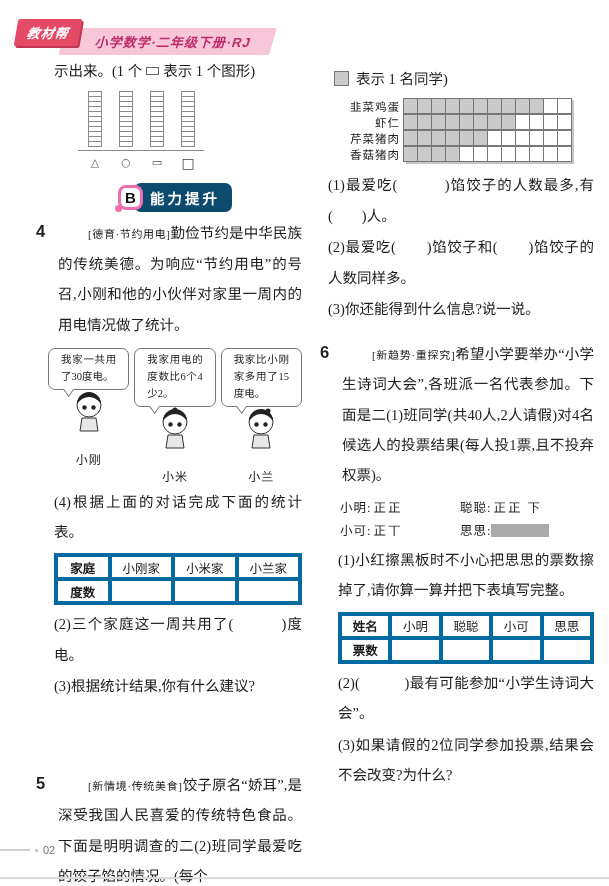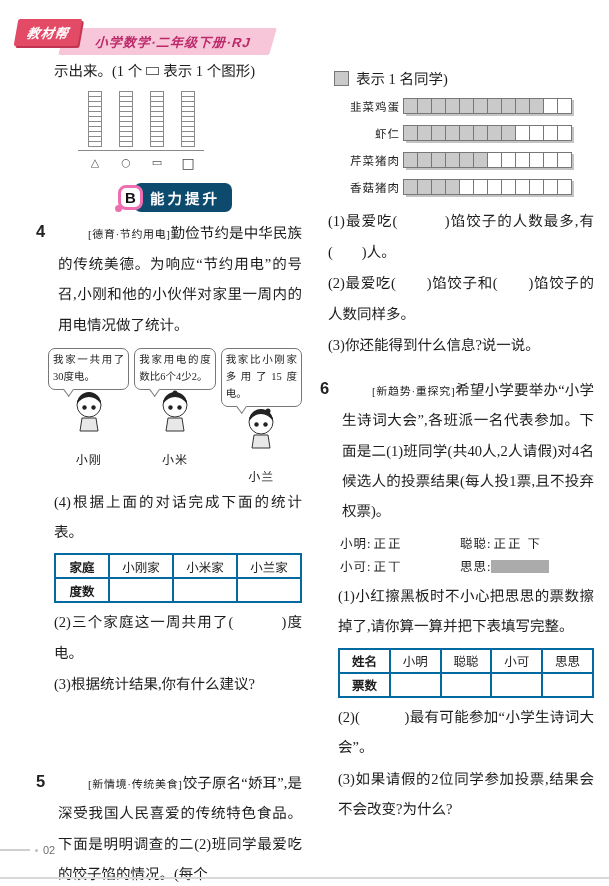--- a/index.html
+++ b/index.html
@@ -56,39 +56,39 @@
   .problem { display:flex; margin-top:6px; }
   .pnum { width:22px; flex:0 0 22px; font-family:"Liberation Sans",sans-serif; font-weight:bold;
     font-size:16.5px; color:#222; padding-top:4px; }
   .pbody { flex:1; font-size:14.5px; line-height:2.1; text-align:justify; }
   .ptag { font-size:11px; letter-spacing:0.5px;padding-left:30px; }
 
   
   .speakers { display:flex; gap:5px; margin:8px 0 2px 12px; }
   .speaker { width:84px; display:flex; flex-direction:column; align-items:center; }
   .bubble { position:relative; width:100%; border:1px solid #777; border-radius:7px;
-    padding:3px 4px; font-size:10.5px; line-height:1.6; text-align:justify; background:#fff; min-height:40px; }
+    padding:3px 12px; font-size:10.5px; line-height:1.6; text-align:justify; background:#fff; min-height:40px; }
   .bubble::after { content:''; position:absolute; left:15px; bottom:-5px; width:8px; height:8px;
     background:#fff; border-left:1px solid #777; border-bottom:1px solid #777;
     transform:rotate(-55deg) skewX(-18deg); }
   .sp-name { font-size:12px; margin-top:16px; letter-spacing:1px; }
 
   
   .wtable { border-collapse:collapse; margin:6px 0 4px 18px; background:#fff; }
-  .wtable th, .wtable td { border:2px solid #0369a1; height:24px; text-align:center;
+  .wtable th, .wtable td { border:4px solid #0369a1; height:24px; text-align:center;
     font-size:12.5px; padding:0 3px; font-weight:normal; }
   .wtable th { font-family:"Liberation Sans",sans-serif; font-weight:bold; }
   .t4 th { width:54px; } .t4 td { width:64px; }
   .t6 th { width:52px; } .t6 td { width:52px; }
 
   .gap-answers { margin-top:68px; }
 
   
   .dchart { margin:4px 0 8px 0; }
-  .dc-row { display:flex; align-items:flex-end; margin-bottom:11px; }
+  .dc-row { display:flex; align-items:flex-end; }
   .dc-label { width:84px; flex:0 0 84px; text-align:right; font-size:11.5px;
     padding-right:4px; letter-spacing:1px; color:#222; }
   .dc-cells { display:flex; box-shadow:2px 2px 0 #c4c4c4; }
   .dc-cell { width:15px; height:16px; border:1px solid #777; margin-left:-1px; background:#fff; }
   .dc-cell.filled { background:#cacaca; }
 
   
   .tallies { display:grid; grid-template-columns:120px auto; row-gap:4px;
     margin:6px 0 6px 20px; font-size:12.5px; }
   .tally-item { white-space:nowrap; }

